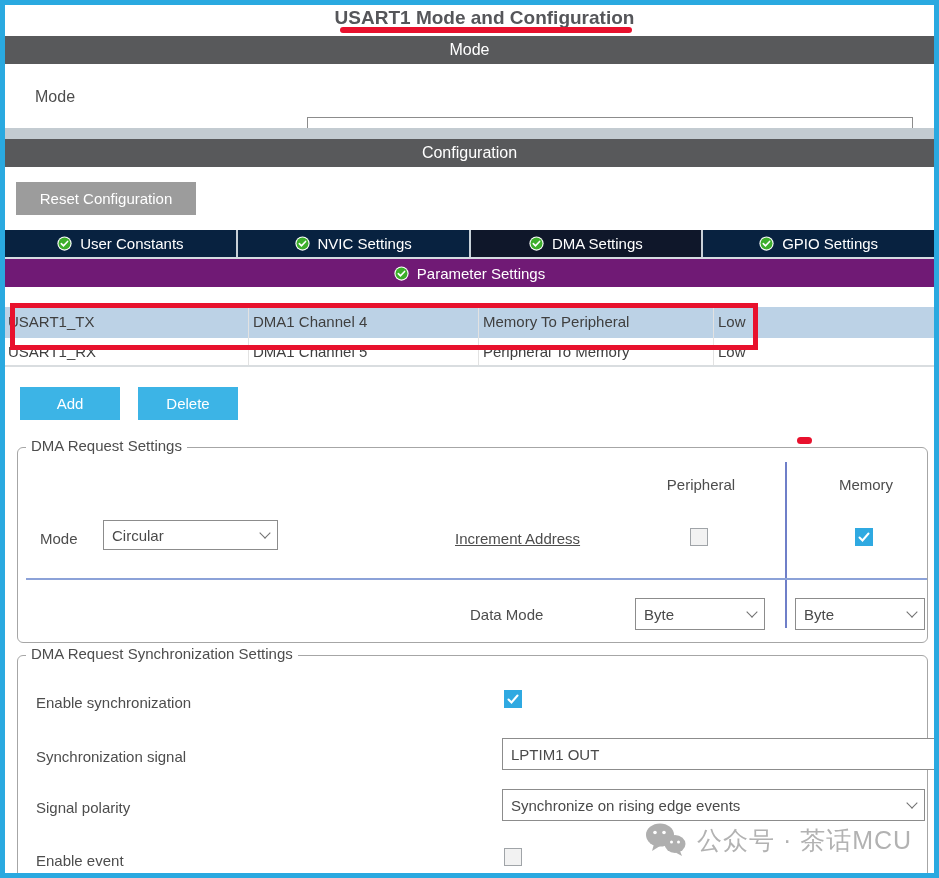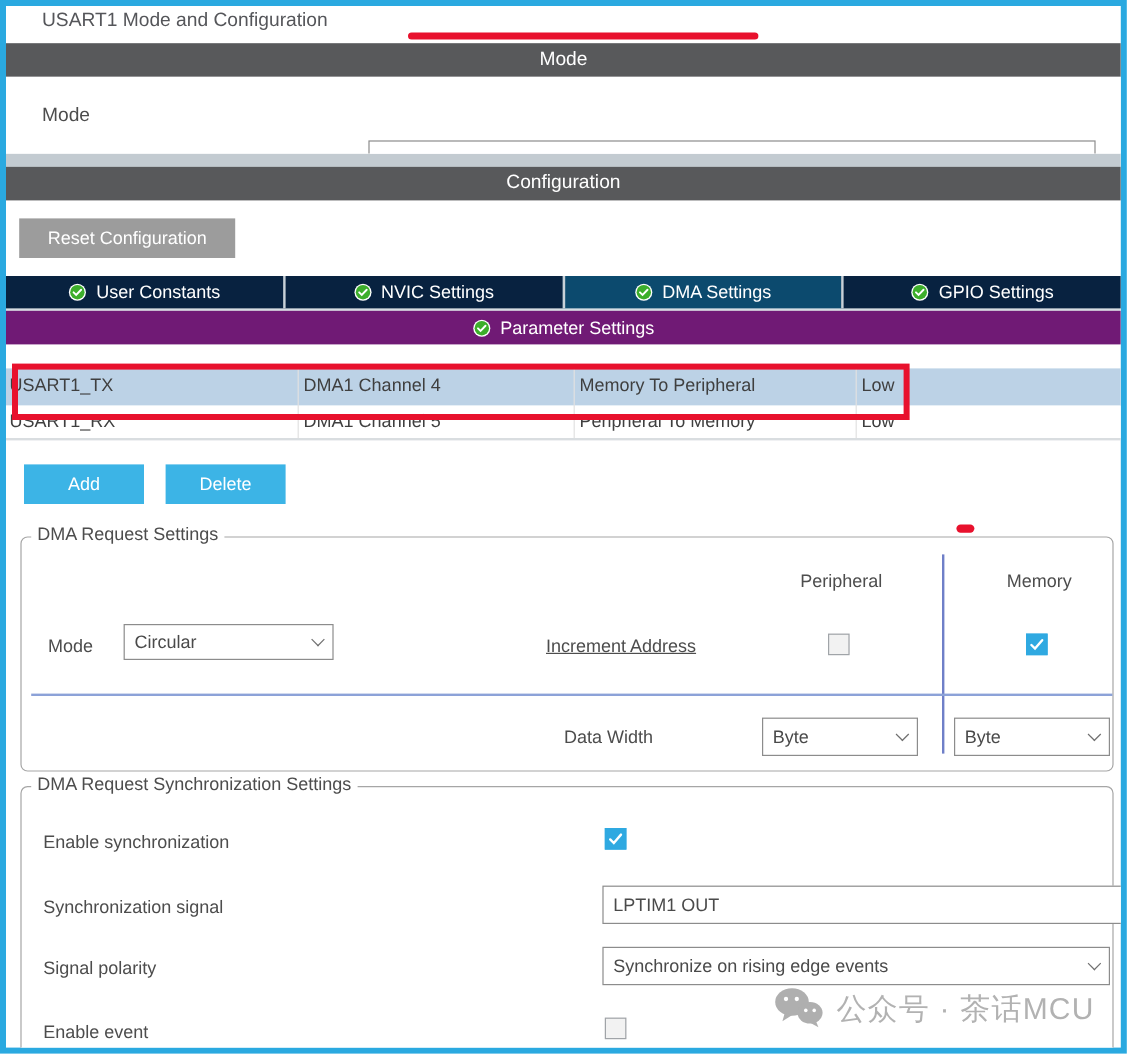--- a/index.html
+++ b/index.html
@@ -4,22 +4,22 @@
 <style>
   * { margin:0; padding:0; box-sizing:border-box; }
   body { background:#fff; font-family:"Liberation Sans", sans-serif; }
   .page {
     position:relative; width:939px; height:878px;
     border:5px solid #2AA9E0; background:#fff; overflow:hidden;
   }
   
   .title-row { position:relative; height:31px; }
   .title-row .title {
-    padding-left:30px; line-height:26px;
-    font-size:16px; color:#55565A;
+    text-align:center; padding-left:30px; line-height:26px;
+    font-size:19px; color:#55565A;font-weight:bold;
   }
   .title-underline {
     position:absolute; left:335px; top:22px; width:292px; height:6px;
     border-radius:3px; background:#E8112D;
   }
   
   .bar {
     height:28px; background:#58595B; color:#FFF; font-size:16px;
     display:flex; align-items:center; justify-content:center;
   }
@@ -44,21 +44,21 @@
     background:#9C9C9C; color:#FFF; font-size:15px; border:none;
     display:flex; align-items:center; justify-content:center; cursor:pointer;
   }
   
   .tabs { display:flex; height:29px; border-bottom:2px solid #D5DCE2; }
   .tab {
     flex:1; background:#082240; color:#FFF; font-size:15px;
     display:flex; align-items:center; justify-content:center; gap:8px; cursor:pointer;
   }
   .tab + .tab { border-left:2px solid #C8D1D8; }
-  .tab.active { background:#0c4a6e; }
+  .tab.active { background:#0f172a; }
   .check-ic { width:15px; height:15px; flex-shrink:0; }
   .param-bar {
     height:28px; background:#701a75; color:#FFF; font-size:15px;
     display:flex; align-items:center; justify-content:center; gap:8px;
   }
   .gap18 { height:16px; }
   
   .dma-table { position:relative; height:64px; font-size:15px; color:#3F3F3F; }
   .row-sel { position:absolute; left:0; top:4px; width:100%; height:31px; background:#BCD2E6; }
   .row-plain { position:absolute; left:0; top:35px; width:100%; height:27px; background:#fff; }
@@ -219,21 +219,21 @@
     <span class="lbl" style="left:437px; top:82px;text-decoration:underline;">Increment Address</span>
     <span class="cb" style="left:672px; top:80px;">
       
     </span>
     <span class="cb checked" style="left:837px; top:80px;">
       <svg viewBox="0 0 12 12">
           <path d="M1.5 6.5l3 3 6-7" stroke="#fff" stroke-width="2" fill="none" stroke-linecap="round"></path>
         </svg>
     </span>
     <div class="hline"></div>
-    <span class="lbl" style="left:452px; top:158px;">Data Width</span>
+    <span class="lbl" style="left:452px; top:158px;">Data Mode</span>
     <div class="combo" style="left:617px; top:150px; width:130px; height:32px;">
       <span>Byte</span>
       <span class="chev"></span>
     </div>
     <div class="combo" style="right:2px; top:150px; width:130px; height:32px;">
       <span>Byte</span>
       <span class="chev"></span>
     </div>
   </div>
 

